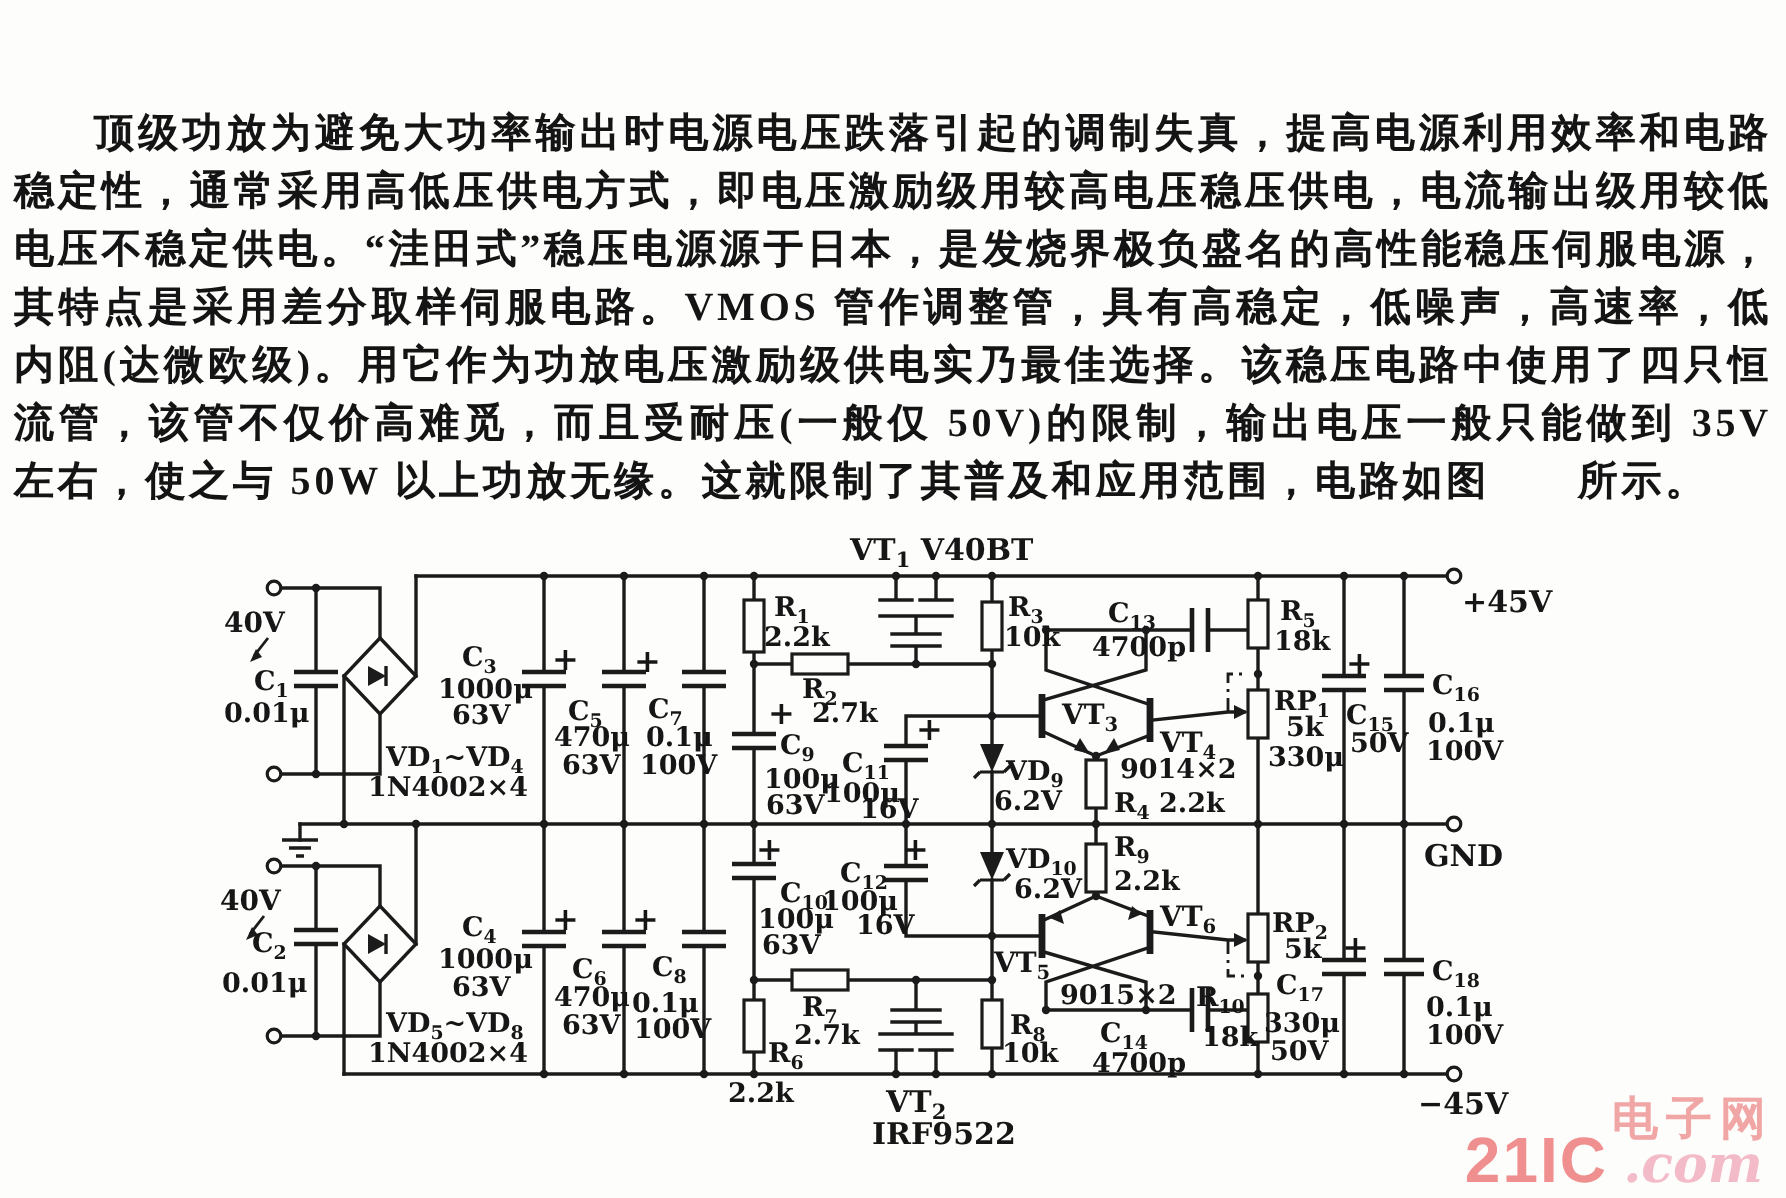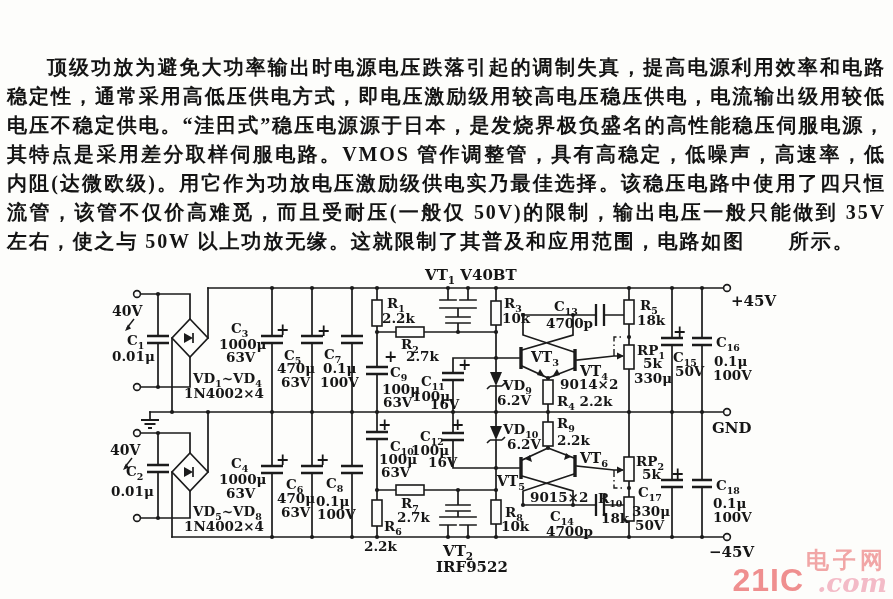--- a/index.html
+++ b/index.html
@@ -17,21 +17,21 @@
   }
   svg.circuit{position:absolute;left:0;top:0;}
   .watermark{
     position:absolute;right:6px;bottom:4px;
     display:flex;align-items:flex-end;opacity:.9;user-select:none;
   }
   .wm-brand{
     font-family:"Liberation Sans","DejaVu Sans",sans-serif;
     font-weight:800;font-size:32px;line-height:.95;color:#ee8484;letter-spacing:1px;
   }
-  .wm-right{display:flex;flex-direction:column;align-items:flex-end;margin-left:2px;}
+  .wm-right{display:flex;flex-direction:column;align-items:center;margin-left:2px;}
   .wm-cn{
     font-family:"DejaVu Sans","Liberation Sans",sans-serif;
     font-weight:700;font-size:23px;line-height:1;color:#f09d9d;letter-spacing:4px;
   }
   .wm-com{
     font-family:"DejaVu Serif","Liberation Serif",serif;
     font-style:italic;font-weight:700;font-size:26px;line-height:.9;color:#f3b4c2;
   }
 </style>
 </head>

